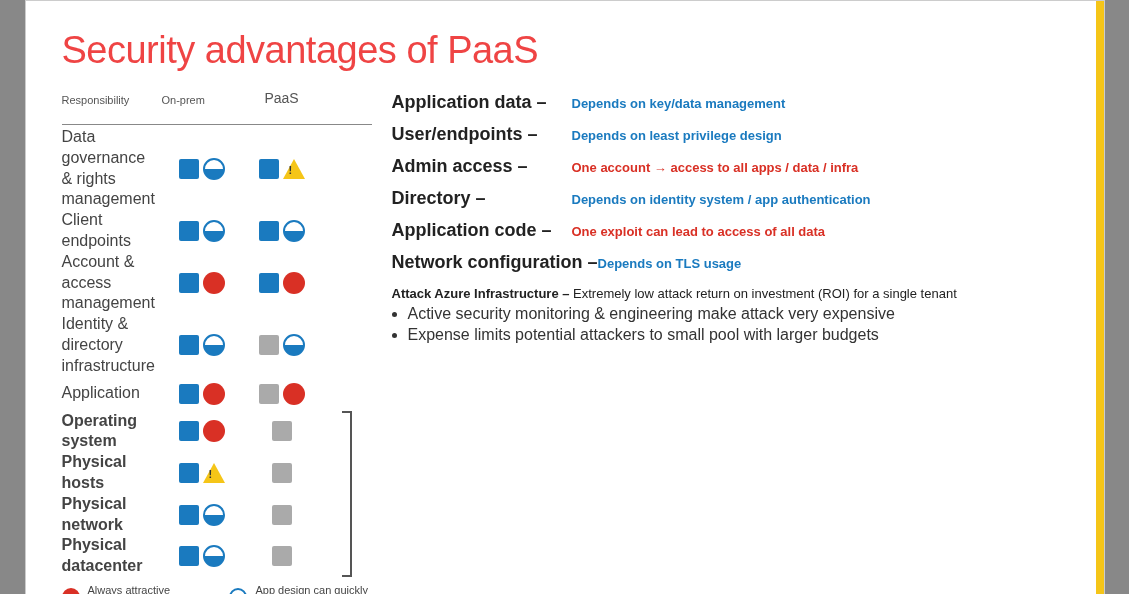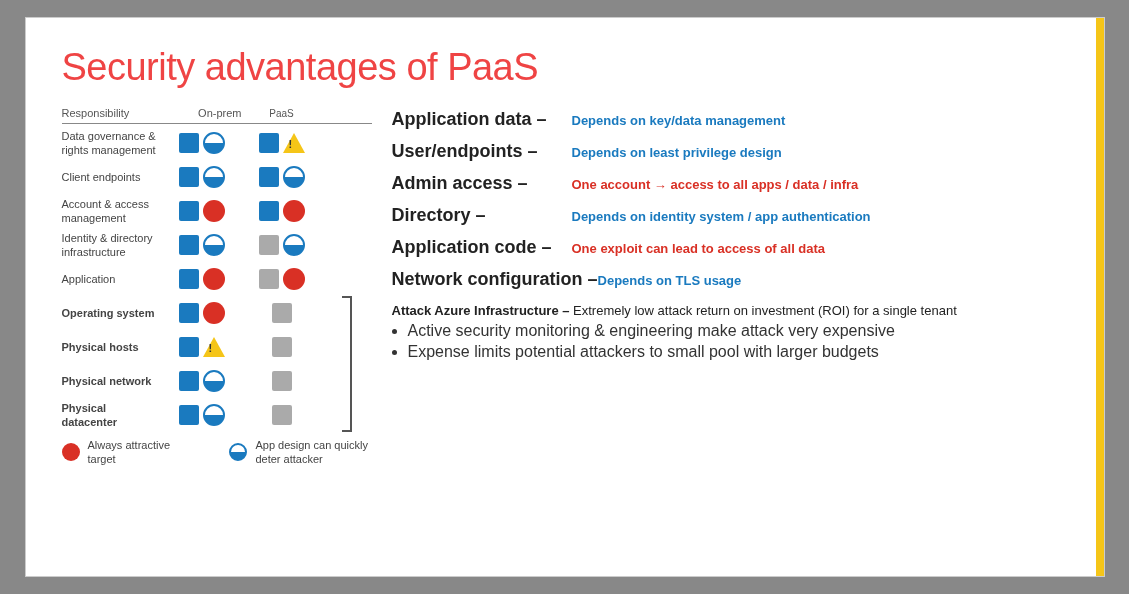--- a/index.html
+++ b/index.html
@@ -33,36 +33,36 @@
     
     .left-table {
       width: 310px;
       flex-shrink: 0;
       font-size: 11px;
       color: #333;
     }
     .table-header-row {
       display: flex;
       align-items: flex-end;
-      padding-bottom: 4px;
+      padding-bottom: 18px;
       border-bottom: 1.5px solid #888;
       margin-bottom: 2px;
     }
     .col-label { width: 100px; font-size: 11px; color: #555; }
-    .col-onprem { width: 80px; text-align: right; font-size: 11px; color: #555; }
-    .col-paas { width: 80px; text-align: center; font-size: 10px; color: #555; }
+    .col-onprem { width: 80px; text-align: left; font-size: 11px; color: #555; }
+    .col-paas { width: 80px; text-align: center; font-size: 14px; color: #555; }
     .table-data-row {
       display: flex;
       align-items: center;
       min-height: 34px;
       border-bottom: none;
     }
     .row-label {
       width: 100px;
-      font-size: 11px;
+      font-size: 16px;
       color: #444;
       line-height: 1.3;
       padding-right: 4px;
     }
     .row-onprem {
       width: 80px;
       display: flex;
       align-items: center;
       justify-content: center;
       gap: 4px;

